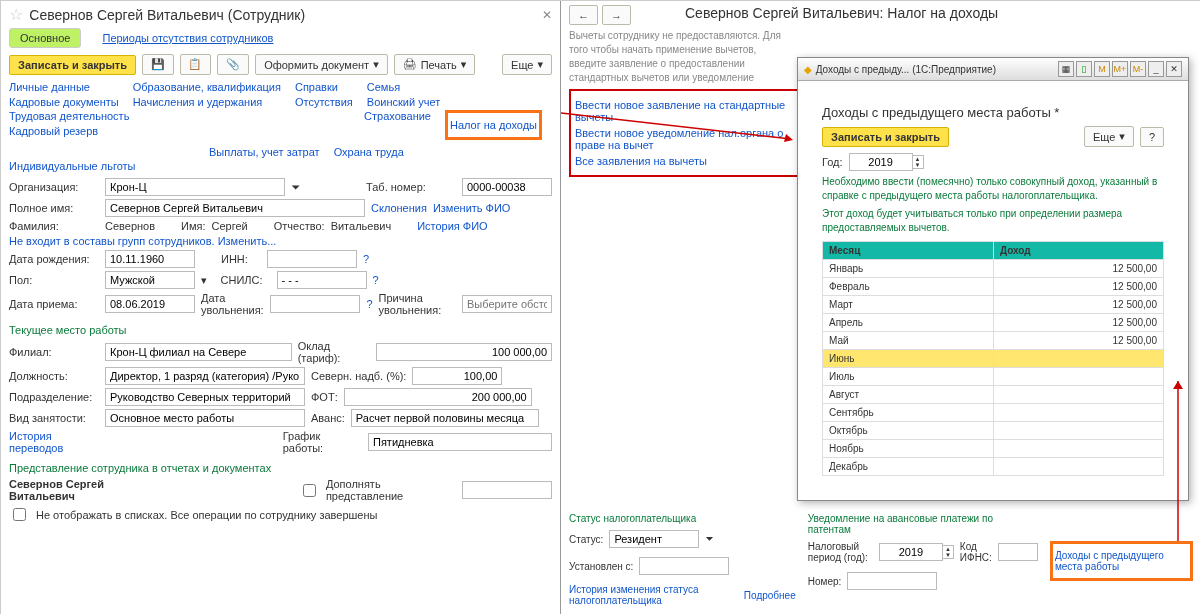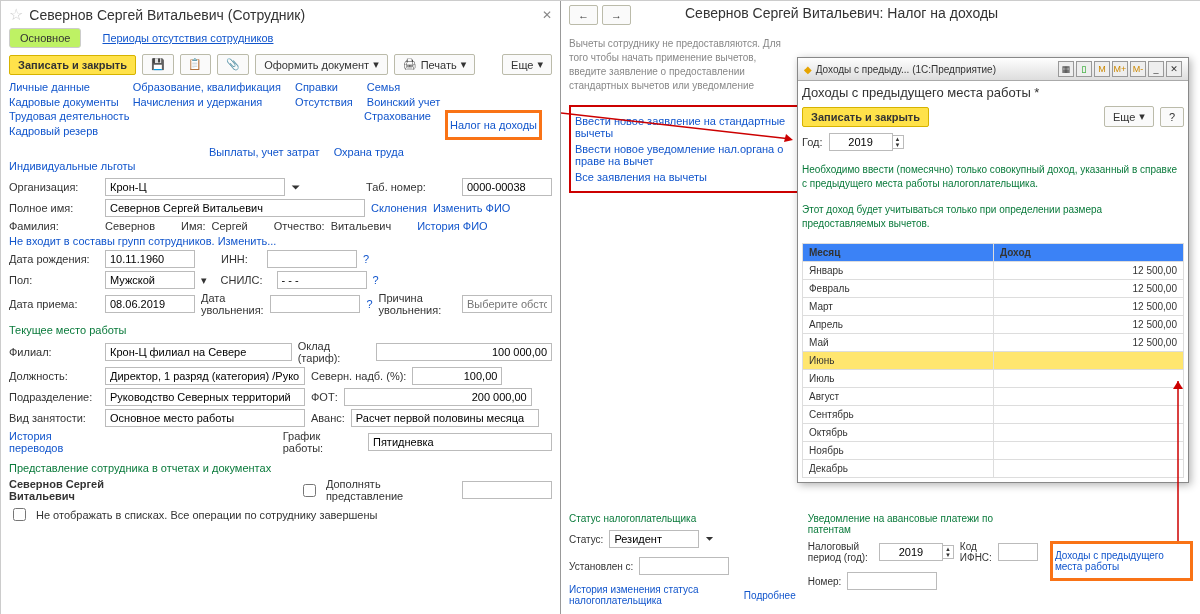--- a/index.html
+++ b/index.html
@@ -23,32 +23,32 @@
 .row{display:flex;align-items:center;gap:6px;margin:3px 0}
 .lbl{min-width:90px}
 input.fld,select.fld{border:1px solid #bbb;padding:2px 4px;font-size:11px;height:18px;box-sizing:border-box}
 .fld-md{width:188px}
 .fld-sm{width:90px}
 .fld-lg{width:200px}
 .section-title{color:#0a7a3b;margin:8px 0 4px}
 .presentation{font-weight:700}
 .chk{margin-right:4px}
 .arrow-nav{display:flex;gap:4px;margin-bottom:4px}
-.info-text{color:#888;font-size:10px;line-height:1.4;margin:12px 0}
+.info-text{color:#888;font-size:10px;line-height:1.4;margin:4px 0}
 .red-box{border:2px solid #c00;padding:4px;margin:4px 0}
 .red-box a{display:block;margin:4px 0}
 .dialog{position:absolute;top:56px;left:236px;width:390px;background:#fff;border:1px solid #888;box-shadow:2px 2px 8px rgba(0,0,0,0.3)}
 .dlg-titlebar{background:linear-gradient(#fefefe,#ddd);display:flex;align-items:center;gap:4px;padding:3px 6px;border-bottom:1px solid #aaa;font-size:10px}
 .dlg-titlebar .icons{margin-left:auto;display:flex;gap:2px}
 .dlg-titlebar .icn{width:14px;height:14px;border:1px solid #999;display:flex;align-items:center;justify-content:center;font-size:9px;background:#eee}
-.dlg-body{padding:4px}
+.dlg-body{padding:24px}
 .dlg-title{font-size:13px;margin-bottom:6px}
 .tbl{border:1px solid #bbb;width:100%;border-collapse:collapse;margin-top:6px}
 .tbl th,.tbl td{border:1px solid #ddd;padding:3px 6px;font-size:10px;text-align:left}
-.tbl th{background:#3b82f6}
+.tbl th{background:#14b8a6}
 .tbl td.amt{text-align:right}
 .tbl tr.sel td{background:#ffe66f}
 .footer-block{position:absolute;bottom:6px;left:8px;right:8px;display:flex;gap:12px;font-size:10px}
 .footer-block .grp{display:flex;flex-direction:column;gap:3px}
 .highlight-link{border:3px solid #f97316;padding:6px 2px}
 svg.arr{position:absolute;pointer-events:none}
 .green-lbl{color:#0a7a3b}
 .spin{display:inline-flex;align-items:center}
 .spin input{width:64px;text-align:center}
 .spin .ud{display:flex;flex-direction:column;font-size:6px;line-height:6px;border:1px solid #bbb;border-left:none}

